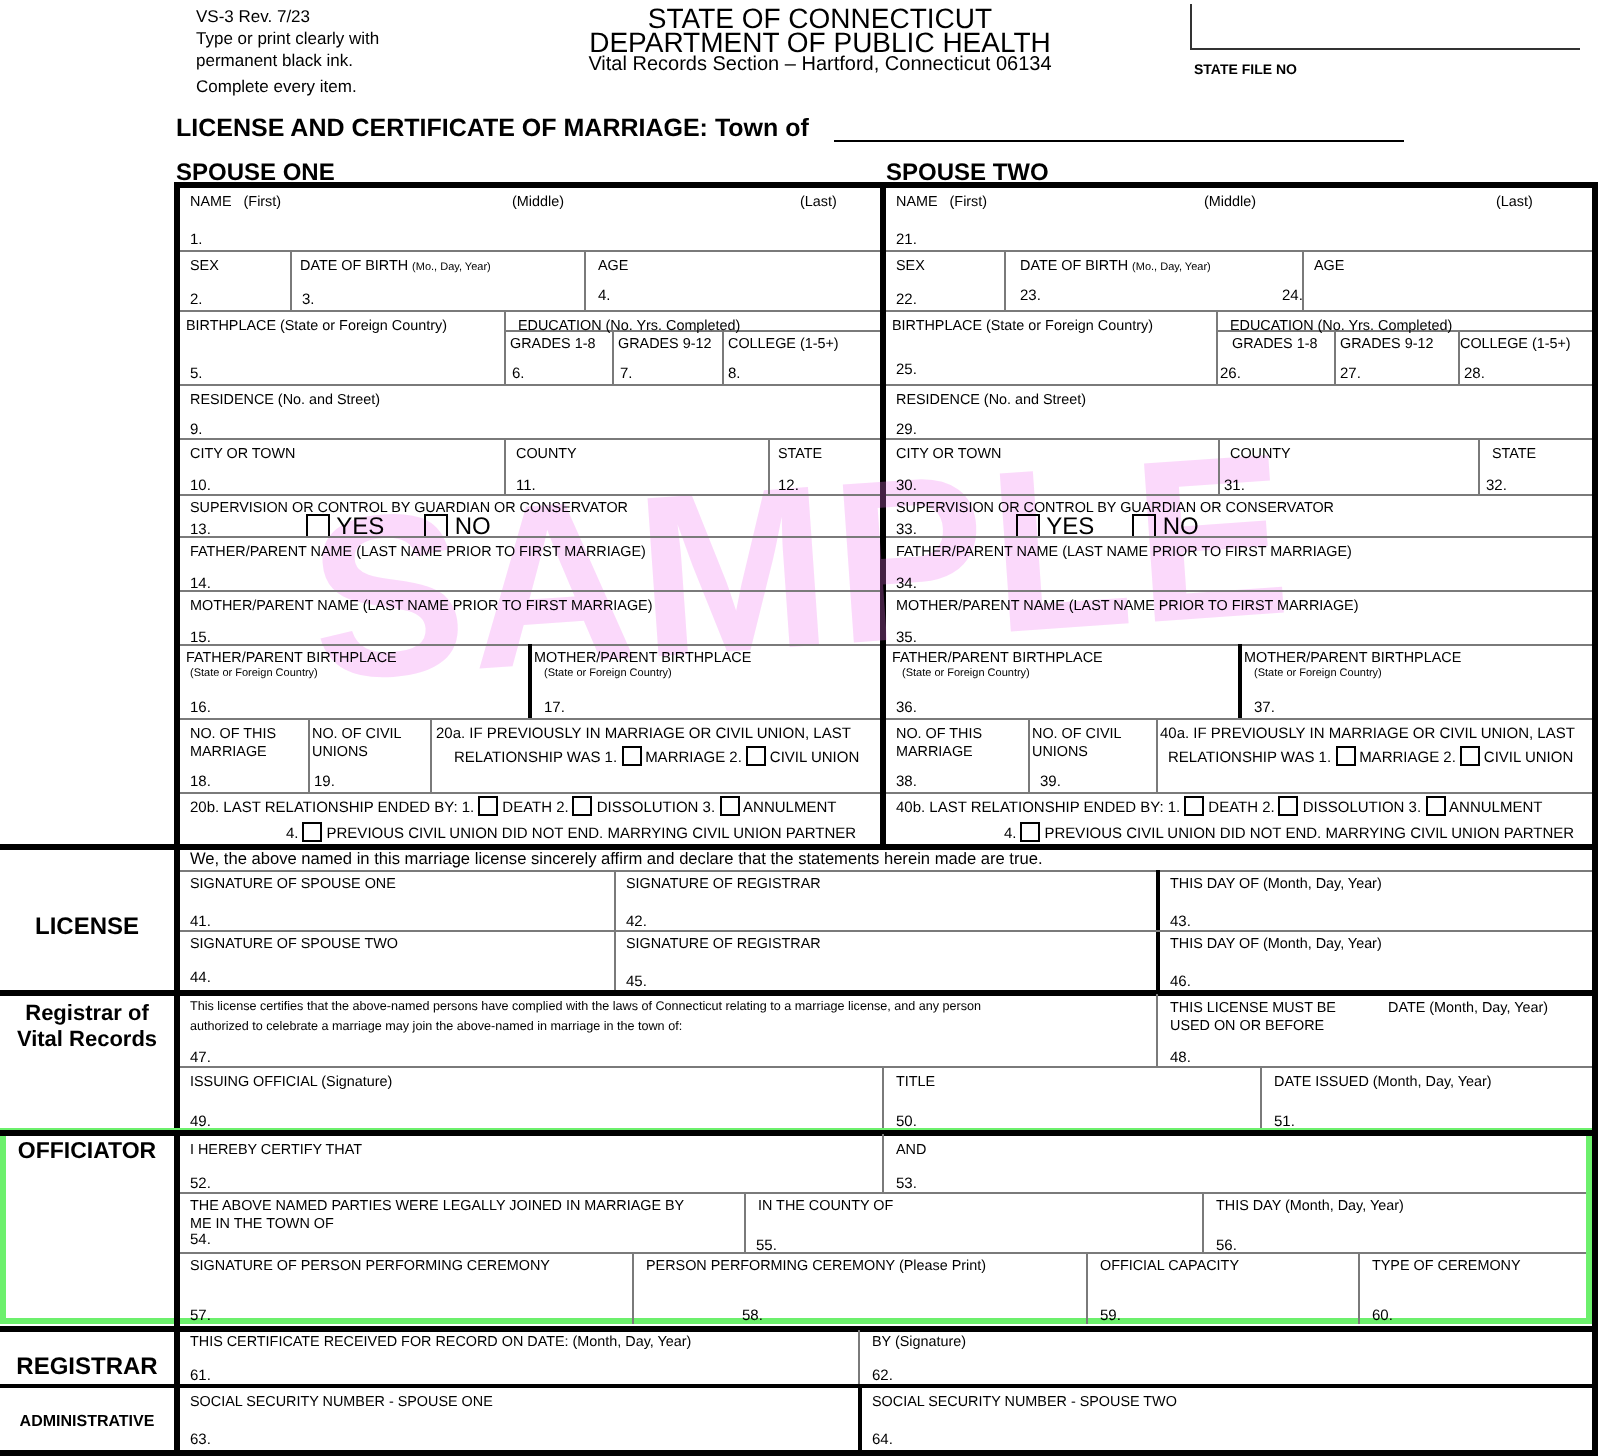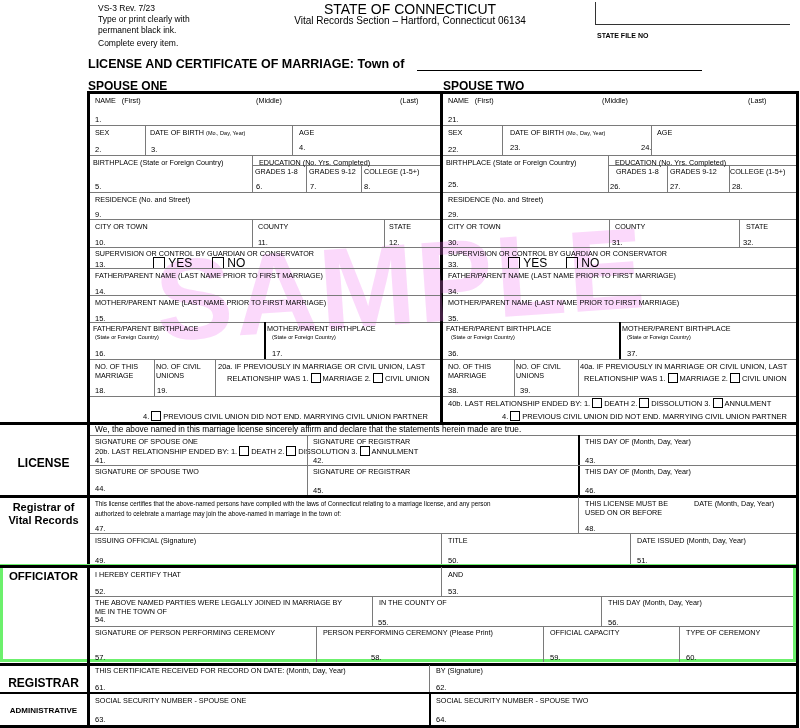--- a/index.html
+++ b/index.html
@@ -51,20 +51,21 @@
 <body>
 
 <div class="abs hdr-left">
   <div>VS-3   Rev. 7/23</div>
   <div>Type or print clearly with</div>
   <div>permanent black ink.</div>
   <div class="c">Complete every item.</div>
 </div>
 <div class="abs hdr-center">
   <div class="b">STATE OF CONNECTICUT</div>
+  <div class="b">DEPARTMENT OF PUBLIC HEALTH</div>
   <div>Vital Records Section – Hartford, Connecticut  06134</div>
 </div>
 <div class="abs file-box"></div>
 <div class="abs file-label">STATE FILE NO</div>
 <div class="abs title-line">LICENSE AND CERTIFICATE OF MARRIAGE:  Town of</div>
 <div class="abs title-underline"></div>
 <div class="abs spouse-hdr" style="left:88px;">SPOUSE ONE</div>
 <div class="abs spouse-hdr" style="left:443px;">SPOUSE TWO</div>
 
 <div class="hl thick" style="left:87px;top:91px;width:711px;"></div>
@@ -158,21 +159,21 @@
   <div class="lbl" style="left:156px;top:362px;line-height:9px;">
       <div>NO.  OF   CIVIL</div>
       <div>UNIONS</div>
     </div>
   <div class="num" style="left:95px;top:386px;">18.</div>
   <div class="num" style="left:157px;top:386px;">19.</div>
   <div class="lbl" style="left:218px;top:362px;font-size:7.5px;">20a. IF PREVIOUSLY IN MARRIAGE OR CIVIL UNION, LAST</div>
   <div class="lbl" style="left:227px;top:373px;font-size:7.5px;"><span>RELATIONSHIP WAS 1.</span><span class="chk"></span><span>MARRIAGE  2.</span><span class="chk"></span><span>CIVIL UNION</span></div>
   <div class="hl" style="left:90px;top:396px;width:350px;"></div>
 
-  <div class="lbl" style="left:95px;top:398px;font-size:7.5px;margin-top:48px;"><span>20b.  LAST RELATIONSHIP ENDED BY:  1.</span><span class="chk"></span><span>DEATH  2.</span><span class="chk"></span><span>DISSOLUTION  3.</span><span class="chk"></span><span>ANNULMENT</span></div>
+  <div class="lbl" style="left:95px;top:398px;font-size:7.5px;"><span>20b.  LAST RELATIONSHIP ENDED BY:  1.</span><span class="chk"></span><span>DEATH  2.</span><span class="chk"></span><span>DISSOLUTION  3.</span><span class="chk"></span><span>ANNULMENT</span></div>
   <div class="lbl" style="left:143px;top:411px;font-size:7.5px;"><span>4.</span><span class="chk"></span><span>PREVIOUS CIVIL UNION DID NOT END.  MARRYING CIVIL UNION PARTNER</span></div>
 </div>
 
 <div>
   <div class="lbl" style="left:448px;top:96px;"><span>NAME</span>&nbsp;&nbsp;&nbsp;<span>(First)</span></div>
   <div class="lbl" style="left:602px;top:96px;">(Middle)</div>
   <div class="lbl" style="left:748px;top:96px;">(Last)</div>
   <div class="num" style="left:448px;top:115px;">21.</div>
   <div class="hl" style="left:443px;top:125px;width:353px;"></div>
 

